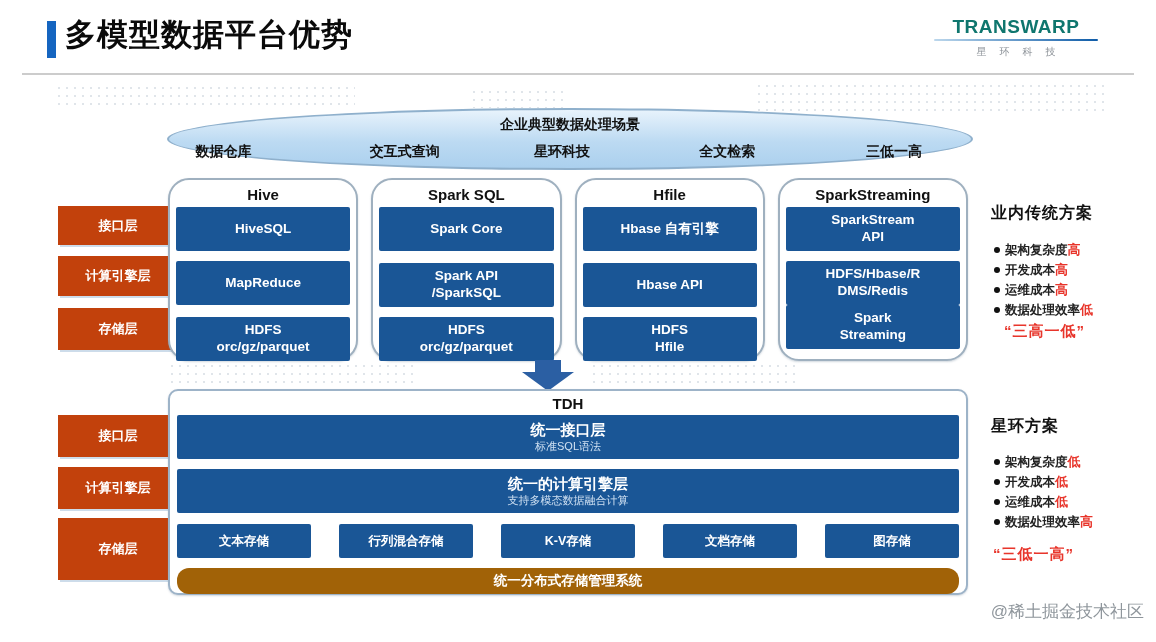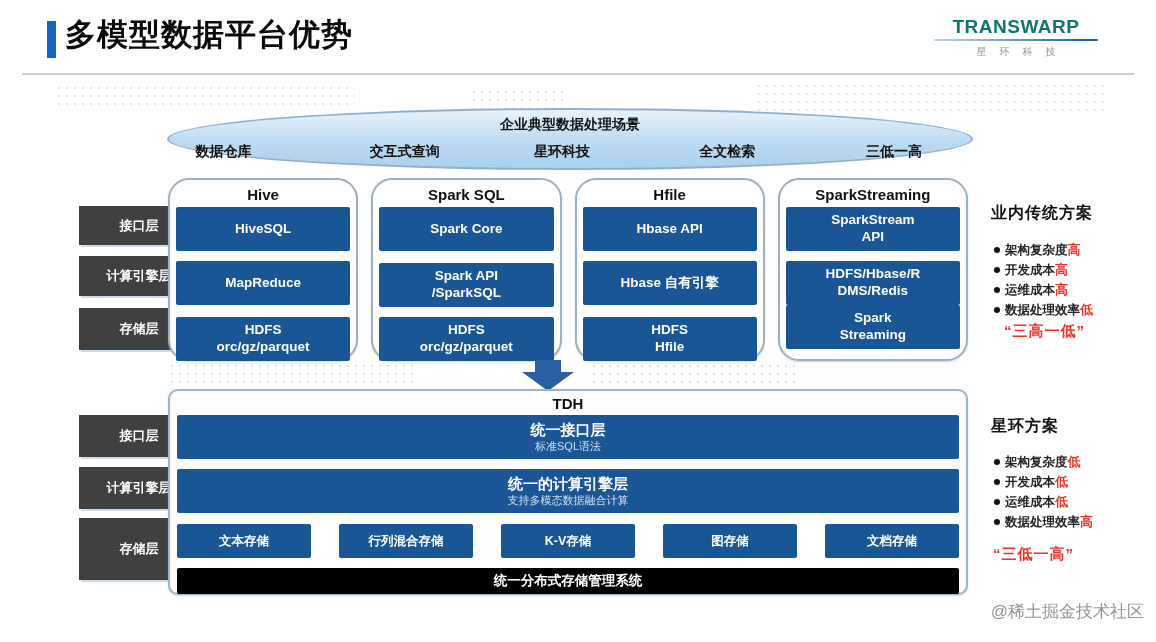--- a/index.html
+++ b/index.html
@@ -19,22 +19,22 @@
   .logo-line { height:2px; margin:1px auto 0; width:164px; border-radius:2px; background:linear-gradient(90deg,#bcd7ec,#0f5ca8); }
   .logo-sub { margin-top:4px; font-size:10px; color:#8a9096; letter-spacing:13px; padding-left:13px; }
 
   
   .ellipse { position:absolute; left:167px; top:108px; width:806px; height:62px; border-radius:50%;
              border:2px solid #8fb0cc; background:linear-gradient(180deg,#e8f3fc 0%,#bcdaf2 55%,#abd0ee 100%); }
   .scn-title { position:absolute; top:6px; left:0; right:0; text-align:center; font-size:14px; font-weight:800; color:#111; }
   .scn-cat { position:absolute; top:33px; transform:translateX(-50%); font-size:14px; font-weight:800; color:#111; white-space:nowrap; }
 
   
-  .layer-label { position:absolute; left:58px; width:120px; background:#404040; color:#fff; font-size:13px; font-weight:700;
-                 display:flex; align-items:center; justify-content:center; box-shadow:2px 2px 0 #cddcea;margin-left:21px; }
+  .layer-label { position:absolute; left:58px; width:120px; background:#c2410c; color:#fff; font-size:13px; font-weight:700;
+                 display:flex; align-items:center; justify-content:center; box-shadow:2px 2px 0 #cddcea; }
 
   
   .stacks { position:absolute; left:168px; top:178px; width:800px; height:183px; display:flex; gap:13px; }
   .stack-card { flex:1; background:#fff; border:2px solid #9fb0bf; border-radius:21px; padding:3px 6px 5px; box-shadow:0 1px 2px rgba(120,140,160,.35); }
   .stack-title { height:24px; line-height:24px; text-align:center; font-size:15px; font-weight:800; color:#111; }
   .cell { background:#1a5696; border-radius:2px; color:#fff; font-size:13.5px; font-weight:700; line-height:1.25;
           display:flex; align-items:center; justify-content:center; text-align:center; white-space:pre-line; }
   .cell-if  { height:44px; margin-bottom:10px; }
   .cell-eng { height:44px; margin-bottom:12px; }
   .cell-sto { height:44px; }
@@ -58,21 +58,21 @@
          border:2.5px solid #9db3c8; border-radius:10px; padding:2px 7px 0; box-shadow:0 1px 2px rgba(120,140,160,.35); }
   .tdh-title { height:22px; line-height:22px; text-align:center; font-size:15px; font-weight:800; color:#111; }
   .tdh-bar { background:#1a5696; border-radius:2px; color:#fff; text-align:center; display:flex; flex-direction:column; justify-content:center; }
   .tdh-bar .bar-title { font-size:15px; font-weight:800; line-height:1.2; }
   .tdh-bar .bar-sub { font-size:11px; color:#cfe0f2; line-height:1.2; margin-top:1px; }
   .tdh-if  { height:44px; margin-bottom:10px; }
   .tdh-eng { height:44px; margin-bottom:11px; }
   .tdh-storages { height:34px; margin-bottom:10px; display:flex; justify-content:space-between;gap:28px; }
   .tdh-sbox { width:139px; background:#1a5696; border-radius:2px; color:#fff; font-size:12.5px; font-weight:700;
               display:flex; align-items:center; justify-content:center; }
-  .tdh-bottom { height:26px; background:#000000; border-radius:2px; color:#fff; font-size:13.5px; font-weight:800;
+  .tdh-bottom { height:26px; background:#a16207; border-radius:12px; color:#fff; font-size:13.5px; font-weight:800;
                 display:flex; align-items:center; justify-content:center; }
 
   .watermark { position:absolute; right:12px; top:600px; font-size:17px; color:#8f969c; }
 </style>
 </head>
 <body>
 
 <div class="slide">
 
   <div class="dots" style="left:55px;top:84px;width:300px;height:26px;"></div>
@@ -115,22 +115,22 @@
     <div class="stack-card">
       <div class="stack-title">Spark SQL</div>
       <div class="cell cell-eng">Spark Core</div>
       <div class="cell cell-if">Spark API
 /SparkSQL</div>
       <div class="cell cell-sto">HDFS
 orc/gz/parquet</div>
     </div>
     <div class="stack-card">
       <div class="stack-title">Hfile</div>
+      <div class="cell cell-eng">Hbase 自有引擎</div>
       <div class="cell cell-if">Hbase API</div>
-      <div class="cell cell-eng">Hbase 自有引擎</div>
       <div class="cell cell-sto">HDFS
 Hfile</div>
     </div>
     <div class="stack-card">
       <div class="stack-title">SparkStreaming</div>
       <div class="cell cell-if">SparkStream
 API</div>
       <div class="cell cell-sto">HDFS/Hbase/R
 DMS/Redis</div>
       <div class="cell cell-eng">Spark
@@ -177,22 +177,22 @@
       <div class="bar-sub">标准SQL语法</div>
     </div>
     <div class="tdh-bar tdh-eng">
       <div class="bar-title">统一的计算引擎层</div>
       <div class="bar-sub">支持多模态数据融合计算</div>
     </div>
     <div class="tdh-storages">
       <div class="tdh-sbox">文本存储</div>
       <div class="tdh-sbox">行列混合存储</div>
       <div class="tdh-sbox">K-V存储</div>
+      <div class="tdh-sbox">文档存储</div>
       <div class="tdh-sbox">图存储</div>
-      <div class="tdh-sbox">文档存储</div>
     </div>
     <div class="tdh-bottom">统一分布式存储管理系统</div>
   </div>
 
   <div class="panel-title" style="top:416px;">星环方案</div>
   <div class="bullets" style="top:452px;">
     <div class="bullet">
       <span class="dot"></span>
       <span class="b-label">架构复杂度</span>
       <span class="b-val">低</span>

